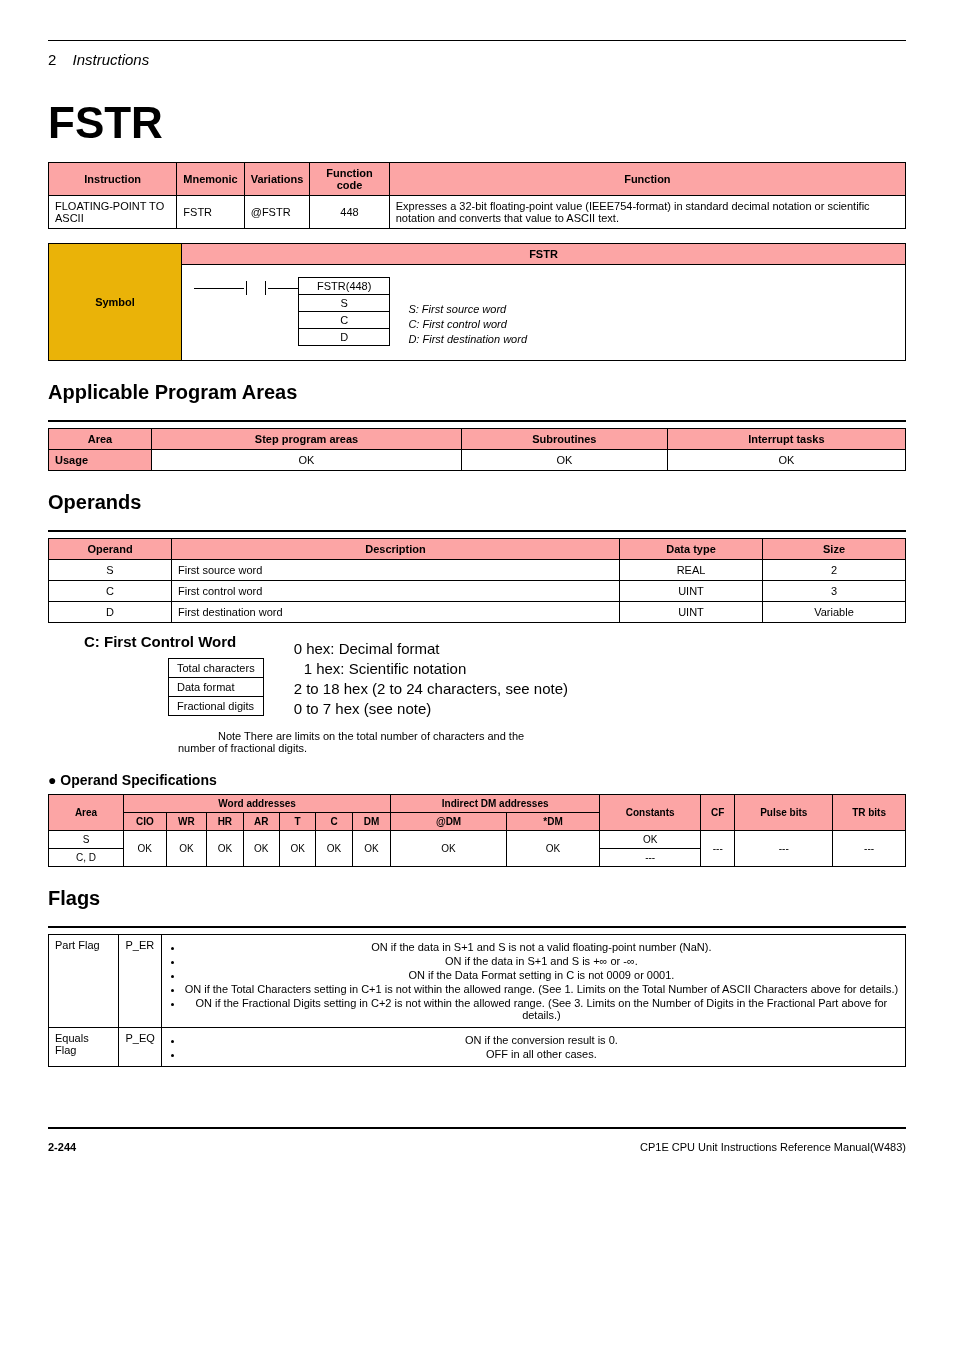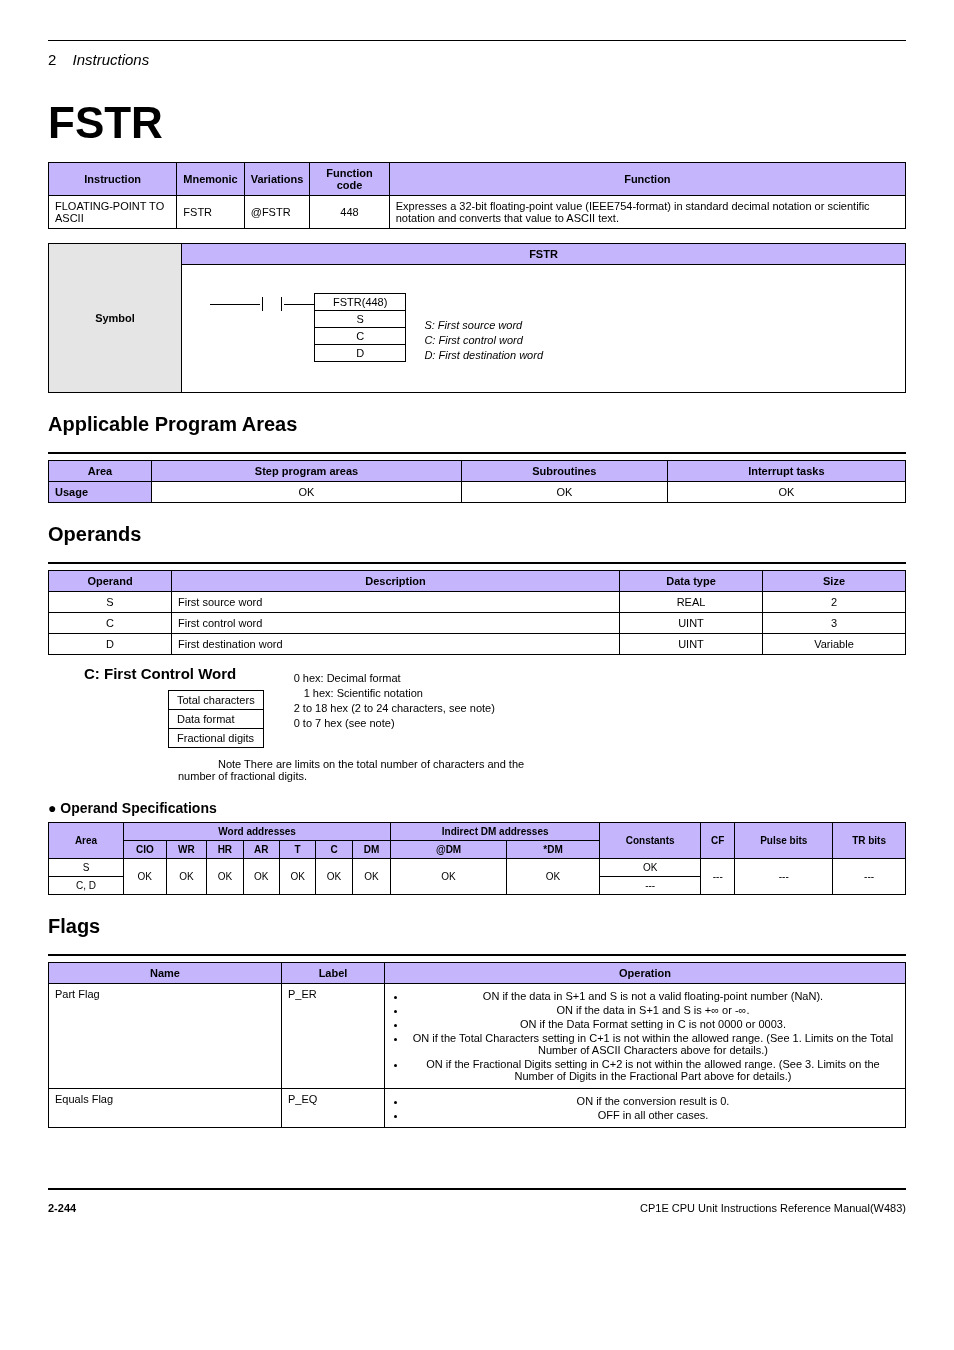--- a/index.html
+++ b/index.html
@@ -11,43 +11,43 @@
     box-sizing:border-box;
     color:#000;
     font-size:12px;
   }
   .top-rule { border-top:1px solid #000; margin-bottom:4px;}
   .chapter-line { font-size:15px; font-style:italic; margin:0 0 30px 0; padding-top:6px;}
   .chapter-line span.num{ font-style:normal; margin-right:12px;}
   h1.big { font-size:44px; font-weight:bold; margin:0 0 14px 0;}
   table { border-collapse:collapse; width:100%;}
   th,td{ border:1px solid #000; padding:4px 6px; font-size:11px; vertical-align:middle;}
-  th{ background:#c4b5fd; font-weight:bold; text-align:center;}
+  th{ background:#fca5a5; font-weight:bold; text-align:center;}
   td{ text-align:left;}
   td.center, th.center{ text-align:center;}
   .section-h{ font-size:20px; font-weight:bold; margin:20px 0 6px 0; border-bottom:2px solid #000; padding-bottom:16px;}
   .subhead{ font-size:15px; font-weight:bold; margin:10px 0 8px 36px;}
   .bullethead{ font-size:14px; font-weight:bold; margin:18px 0 6px 0;}
   .bullethead::before{content:"\25CF  ";}
-  .symbol-table th.sidehead{ width:120px; background:#e5e5e5;}
-  .symbol-cell{ padding:28px;}
+  .symbol-table th.sidehead{ width:120px; background:#eab308;}
+  .symbol-cell{ padding:12px;}
   .ladder{ display:inline-flex; align-items:flex-start; gap:0;}
   .ladder .rail{ display:flex; align-items:center; margin-top:4px;}
   .ladder .hline{ width:50px; height:1px; background:#000; display:inline-block;}
   .ladder .contact{ display:inline-block; width:18px; height:14px; border-left:1px solid #000; border-right:1px solid #000; position:relative; margin:0 2px;}
   .ladder .box{ border:1px solid #000; }
   .ladder .box .row{ border-top:1px solid #000; text-align:center; font-size:11px; padding:2px 18px;}
   .ladder .box .row:first-child{border-top:none;}
   .op-labels{ font-size:11px; margin-left:18px;font-style:italic;}
   .op-labels div{ margin:3px 0;}
   .ctrl-diagram{ display:flex; gap:30px; margin-left:120px; align-items:flex-start;}
   .ctrl-left{ border:1px solid #000;}
   .ctrl-left div{ border-bottom:1px solid #000; padding:3px 8px; font-size:11px;}
   .ctrl-left div:last-child{border-bottom:none;}
-  .ctrl-right{ font-size:11px;}
+  .ctrl-right{ font-size:15px;}
   .ctrl-right div{ margin:3px 0;}
   .note{ font-size:11px; margin:10px 0 0 130px; max-width:380px;}
   .note b{font-weight:normal;margin-left:40px;}
   .flags td{ vertical-align:top;}
   .flags ul{ margin:0; padding-left:16px;text-align:center;}
   .flags li{ margin:2px 0;}
   .footer{ display:flex; justify-content:space-between; font-size:11px; margin-top:60px; border-top:2px solid #000; padding-top:12px;}
   .footer .pg{font-weight:bold;}
   .th-row-small th{font-size:10px; padding:3px 2px;}
   .td-small td{font-size:10px; padding:3px 2px; text-align:center;}
@@ -234,33 +234,28 @@
     <td>C, D</td>
     <td>---</td>
   </tr>
 </tbody>
   </table>
 
 
 <div class="section-h">Flags</div>
 <table class="flags">
   <tbody>
-      <tr>
-    <th style="width:220px">Name</th>
-    <th style="width:90px">Label</th>
-    <th>Operation</th>
-  </tr>
   <tr>
     <td>Part Flag</td>
     <td>P_ER</td>
     <td>
       <ul>
         <li>ON if the data in S+1 and S is not a valid floating-point number (NaN).</li>
         <li>ON if the data in S+1 and S is +∞ or -∞.</li>
-        <li>ON if the Data Format setting in C is not 0000 or 0003.</li>
+        <li>ON if the Data Format setting in C is not 0009 or 0001.</li>
         <li>ON if the Total Characters setting in C+1 is not within the allowed range. (See 1. Limits on the Total Number of ASCII Characters above for details.)</li>
         <li>ON if the Fractional Digits setting in C+2 is not within the allowed range. (See 3. Limits on the Number of Digits in the Fractional Part above for details.)</li>
       </ul>
     </td>
   </tr>
   <tr>
     <td>Equals Flag</td>
     <td>P_EQ</td>
     <td>
       <ul>

